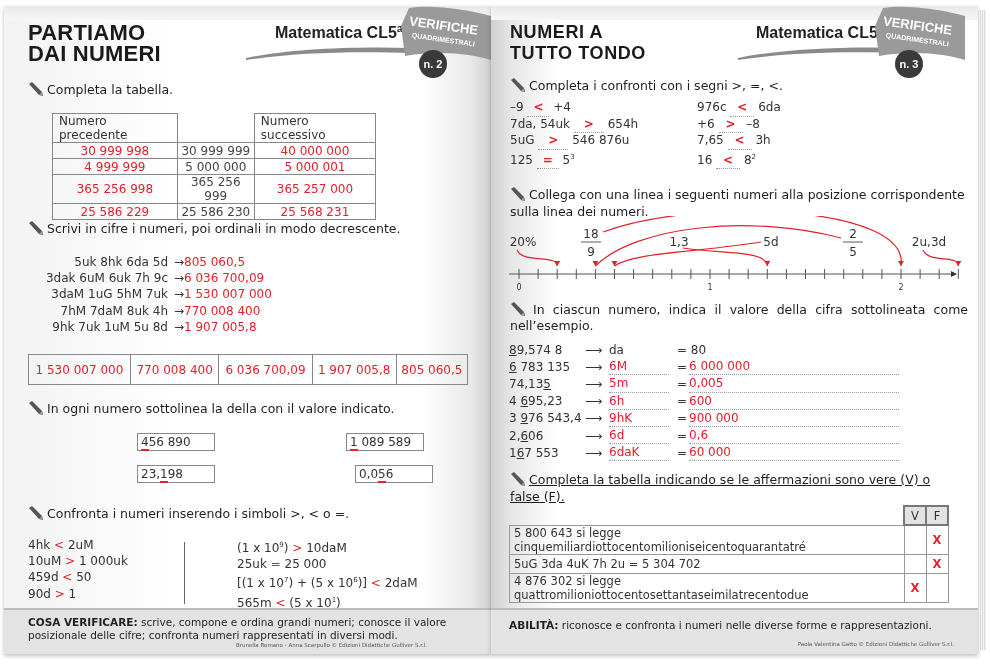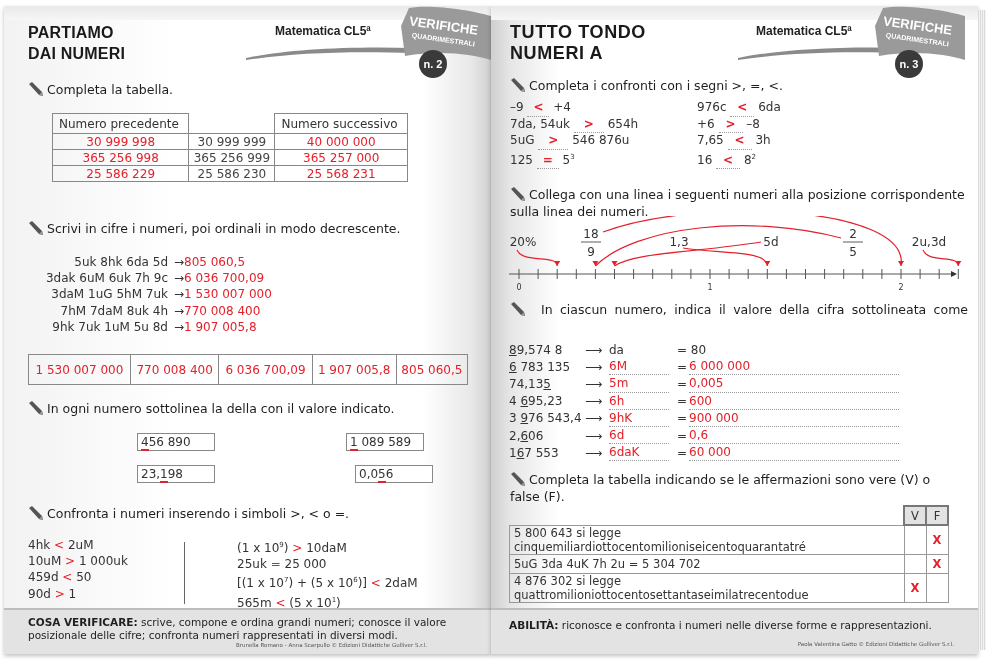--- a/index.html
+++ b/index.html
@@ -8,31 +8,31 @@
   .red { color: #e4202a; }
   .page { position: absolute; top: 6px; height: 648px; overflow: hidden; }
   .page-left { left: 4px; width: 487px; background: linear-gradient(90deg, #f2f2f2 0%, #ffffff 35%, #ffffff 86%, #e8e8e8 96%, #cfcfcf 100%);
     box-shadow: 0 2px 4px rgba(0,0,0,.25); }
   .page-right { left: 491px; width: 487px; background: linear-gradient(90deg, #cfcfcf 0%, #e6e6e6 4%, #ffffff 14%, #ffffff 100%);
     box-shadow: 0 2px 4px rgba(0,0,0,.25); }
   .page-edge { position: absolute; top: 10px; left: 978px; width: 8px; height: 640px;
     background: repeating-linear-gradient(90deg, #d9d9d9 0, #d9d9d9 1px, #f4f4f4 1px, #f4f4f4 2px); }
   .page-top-shade { position:absolute; left:0; top:0; width:100%; height:14px; background: linear-gradient(#e9e9e9,#f6f6f6); }
 
-  .title { position: absolute; left: 24px; top: 16px; font-family: "Liberation Sans", sans-serif; font-weight: bold; font-size: 16px; line-height: 21px; color: #1a1a1a; letter-spacing: 0.2px; }
+  .title { position: absolute; left: 24px; top: 16px; font-family: "Liberation Sans", sans-serif; font-weight: bold; font-size: 22px; line-height: 21px; color: #1a1a1a; letter-spacing: 0.2px; }
   .page-right .title { left: 19px; font-size: 18px; letter-spacing: 0.6px; }
-  .subject { position: absolute; top: 18px; font-family: "Liberation Sans", sans-serif; font-weight: bold; font-size: 12px; color: #222; }
+  .subject { position: absolute; top: 18px; font-family: "Liberation Sans", sans-serif; font-weight: bold; font-size: 16px; color: #222; }
   .swoosh { position: absolute; top: 30px; width: 170px; height: 26px; }
   .banner { position: absolute; top: 0px; width: 100px; height: 74px; }
 
   .instr { position: absolute; font-family: "DejaVu Sans", sans-serif; font-size: 12.5px; color: #1e1e1e; white-space: nowrap; }
   .instr .pencil { display: inline-block; width: 16px; height: 14px; vertical-align: -2px; margin-right: 3px; }
 
   table { border-collapse: collapse; }
-  .t1 { position: absolute; left: 48px; top: 107px; width: 356px; font-size: 12px; }
+  .t1 { position: absolute; left: 48px; top: 107px; width: 324px; font-size: 12px; }
   .t1 td { border: 1px solid #888; height: 16px; line-height: 14px; text-align: center; padding: 0 2px; }
   .t1 tr.head td { text-align: left; padding-left: 6px; color: #333; height: 20px; }
   .t1 tr.head td.empty { border: none; border-bottom: 1px solid #888; }
   .t1 td.mid { color: #444; }
 
   .write-list { position: absolute; left: 24px; top: 248px; font-size: 12px; line-height: 16.2px; text-align: right; }
   .write-list .row { display: flex; }
   .write-list .expr { width: 140px; color: #333; }
   .write-list .arrow { width: 16px; color: #333; }
 
@@ -108,20 +108,25 @@
       <td>Numero precedente</td>
       <td class="empty"></td>
       <td>Numero successivo</td>
     </tr>
     <tr>
       <td class="red">30 999 998</td>
       <td class="mid">30 999 999</td>
       <td class="red">40 000 000</td>
     </tr>
     <tr>
+      <td class="red">4 999 999</td>
+      <td class="mid">5 000 000</td>
+      <td class="red">5 000 001</td>
+    </tr>
+    <tr>
       <td class="red">365 256 998</td>
       <td class="mid">365 256 999</td>
       <td class="red">365 257 000</td>
     </tr>
     <tr>
       <td class="red">25 586 229</td>
       <td class="mid">25 586 230</td>
       <td class="red">25 568 231</td>
     </tr>
   </tbody>
@@ -211,22 +216,22 @@
 
   <div class="footer">
     <div class="note"><b>COSA VERIFICARE:</b><span> scrive, compone e ordina grandi numeri; conosce il valore posizionale delle cifre; confronta numeri rappresentati in diversi modi.</span></div>
     <div class="credit">Brunella Romano - Anna Scarpullo © Edizioni Didattiche Gulliver S.r.l.</div>
   </div>
 </div>
 
 <div class="page page-right">
   <div class="page-top-shade"></div>
   <div class="title">
+    <div>NUMERI A</div>
     <div>TUTTO TONDO</div>
-    <div>NUMERI A</div>
   </div>
   <div class="subject" style="left:265px;">Matematica CL5ª</div>
   <svg class="swoosh" style="left:245px;" viewBox="0 0 170 26">
     <path d="M2,22 C40,14 100,10 170,12 L170,17 C100,15 50,17 2,24 Z" fill="#8a8a8a"></path>
   </svg>
   <div class="banner" style="left:374px;">
     <svg width="100" height="74" viewBox="0 0 100 74">
       <path d="M18,2 C40,-2 80,4 100,10 L100,54 C80,48 50,44 14,50 L10,20 Z" fill="#9a9a9a"></path>
       <text x="52" y="24" font-family="Liberation Sans, sans-serif" font-weight="bold" font-size="13" fill="#fff" text-anchor="middle" transform="rotate(8 52 24)">VERIFICHE</text>
       <text x="52" y="36" font-family="Liberation Sans, sans-serif" font-weight="bold" font-size="7" fill="#fff" text-anchor="middle" transform="rotate(8 52 36)">QUADRIMESTRALI</text>
@@ -316,27 +321,28 @@
         <path d="M260,26 C200,36 133.5,36 113.5,50"></path>
         <path d="M110.5,45 L113.5,50 L116.5,45 Z" fill="#e4202a" stroke="none"></path>
         <path d="M340,22 C250,-2 134.4,10 94.4,50"></path>
         <path d="M91.4,45 L94.4,50 L97.4,45 Z" fill="#e4202a" stroke="none"></path>
         <path d="M422,34 C428,48 457.29999999999995,38 457.29999999999995,50"></path>
         <path d="M454.29999999999995,45 L457.29999999999995,50 L460.29999999999995,45 Z" fill="#e4202a" stroke="none"></path>
       </g>
   </svg>
 
   <div class="instr" style="left:19px; top:296px; line-height:16px; width:458px; white-space:normal;">
-    <div style="display:flex; justify-content:space-between;gap:8px;">
+    <div style="display:flex; justify-content:space-between;">
         <span><svg class="pencil" viewBox="0 0 16 14">
             <path d="M1,2 L4,0 L14,10 L15,14 L11,13 Z" fill="#555"></path>
             <path d="M11,13 L15,14 L14,10 Z" fill="#999"></path>
           </svg></span>
         <span style="flex:1; text-align:justify; text-align-last:justify; margin-left:4px;">In ciascun numero, indica il valore della cifra sottolineata come</span>
       </div>
+    <div>nell’esempio.</div>
   </div>
   <div class="places">
     <div class="row">
         <span class="num"><span></span><u>8</u><span>9,574 8</span></span>
         <span class="arr">⟶</span>
         <span class="unit plain">da</span>
         <span class="val plain" style="margin-left:8px;">= 80</span>
       </div>
     <div class="row">
         <span class="num"><span></span><u>6</u><span> 783 135</span></span>
@@ -375,21 +381,21 @@
       </div>
     <div class="row">
         <span class="num"><span>1</span><u>6</u><span>7 553</span></span>
         <span class="arr">⟶</span>
         <span class="unit">6daK</span>
         <span class="eq">=</span>
         <span class="val">60 000</span>
       </div>
   </div>
 
-  <div class="instr" style="left:19px; top:465px; line-height:17px;">
+  <div class="instr" style="left:19px; top:465px; line-height:17px;text-decoration:underline;">
     <svg class="pencil" viewBox="0 0 16 14">
         <path d="M1,2 L4,0 L14,10 L15,14 L11,13 Z" fill="#555"></path>
         <path d="M11,13 L15,14 L14,10 Z" fill="#999"></path>
       </svg><span>Completa la tabella indicando se le affermazioni sono vere (V) o</span><br>
     <span>false (F).</span>
   </div>
   <table class="t3">
     <tbody>
         <tr class="head">
       <td></td>

